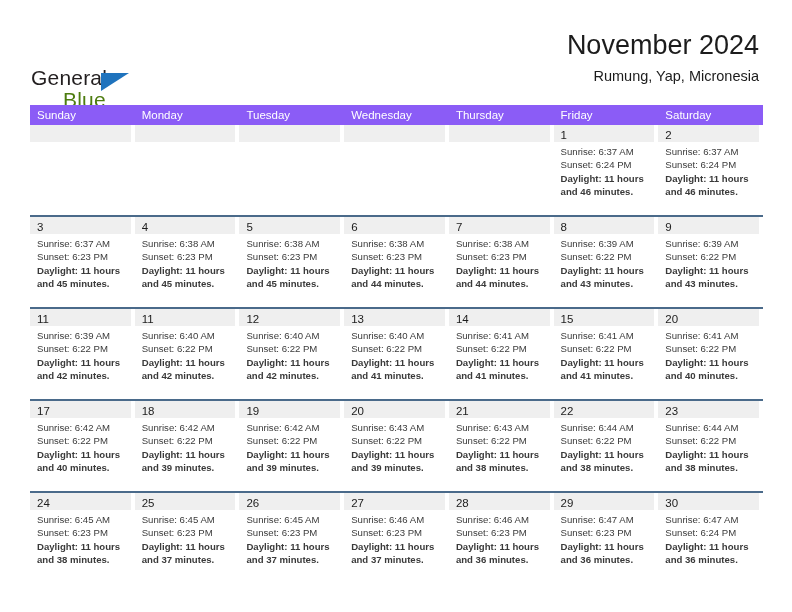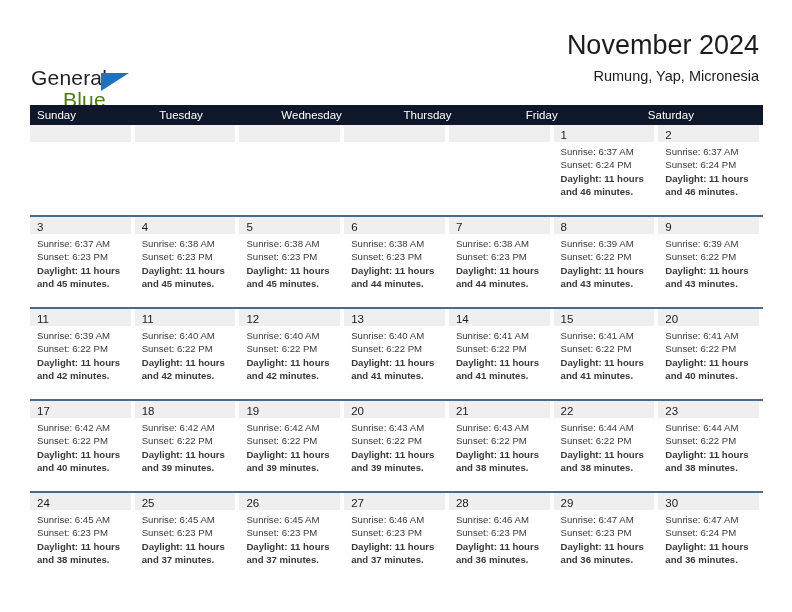--- a/index.html
+++ b/index.html
@@ -87,21 +87,21 @@
 
   
   .calendar {
     position: absolute;
     left: 30px;
     top: 105px;
     width: 733px;
   }
   .weekday-row {
     display: flex;
-    background: #0f172a;
+    background: #8b5cf6;
     height: 20px;
   }
   .weekday {
     flex: 1 1 0;
     color: #ffffff;
     font-size: 11.5px;
     line-height: 20px;
     padding-left: 7px;
     box-sizing: border-box;
     white-space: nowrap;
@@ -162,20 +162,21 @@
     </div>
     <div class="title-block">
       <div class="cal-title">November 2024</div>
       <div class="cal-subtitle">Rumung, Yap, Micronesia</div>
     </div>
   </div>
 
   <div class="calendar">
     <div class="weekday-row">
       <div class="weekday">Sunday</div>
+      <div class="weekday">Monday</div>
       <div class="weekday">Tuesday</div>
       <div class="weekday">Wednesday</div>
       <div class="weekday">Thursday</div>
       <div class="weekday">Friday</div>
       <div class="weekday">Saturday</div>
     </div>
 
     <div class="week-row first">
       <div class="day-cell empty">
         <div class="day-num-band"><span class="day-num"></span></div>

